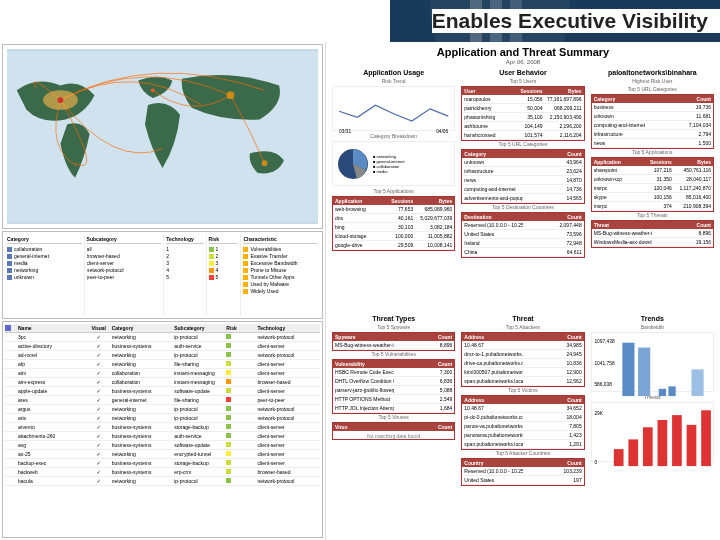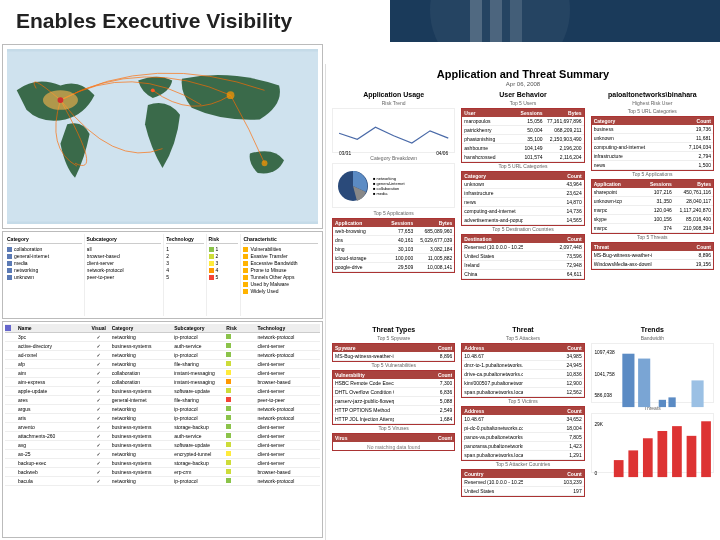--- a/index.html
+++ b/index.html
@@ -1,17 +1,17 @@
 <!DOCTYPE html>
 <html><head>
 <meta charset="utf-8">
 <style>
 * { margin: 0; padding: 0; box-sizing: border-box; }
 body { font-family: Arial, sans-serif; width: 720px; height: 540px; background: #fff; overflow: hidden; }
-.header { height: 42px; background: linear-gradient(90deg, #fff 55%, #1a3a5a 55%, #1a3a5a 100%); position: relative; display: flex; align-items: center; padding-left: 16px; border-bottom: 1px solid #fff; }
+.header { height: 42px; background: linear-gradient(90deg, #fff 55%, #1a3a5a 55%, #1a3a5a 100%); position: relative; display: flex; align-items: center; padding-left: 24px; border-bottom: 1px solid #fff; justify-content: flex-end; }
 .header-corner { position: absolute; right: 0; top: 0; width: 330px; height: 42px; background: #1a3a5a; overflow: hidden; }
 .header-corner::before { content: ""; position: absolute; width: 140px; height: 140px; border-radius: 50%; background: rgba(255,255,255,0.05); left: 40px; top: -60px; }
 .header-corner::after { content: ""; position: absolute; width: 12px; height: 42px; background: rgba(255,255,255,0.2); left: 80px; }
 .stripe1 { position:absolute; width:12px; height:42px; background:rgba(255,255,255,0.18); left:100px; }
 .stripe2 { position:absolute; width:12px; height:42px; background:rgba(255,255,255,0.14); left:120px; }
 .header-title { font-size: 21px; font-weight: bold; color: #222; z-index: 2; background: #fff; padding-right: 12px; }
 .content { display: flex; height: 498px; }
 .left { width: 325px; display: flex; flex-direction: column; gap: 2px; padding: 2px; }
 .map-panel { height: 185px; border: 1px solid #bbb; padding: 4px; position: relative; overflow: hidden; }
 .worldmap { width: 100%; height: 100%; background: #c5dbe8; position: relative; }
@@ -26,21 +26,21 @@
 .bottom-head { display: flex; background: #eee; font-weight: bold; border-bottom: 1px solid #ccc; padding: 1px 0; }
 .bottom-row { display: flex; border-bottom: 1px solid #eee; padding: 1px 0; align-items: center; }
 .bc1 { flex: 1.3; padding-left: 6px; }
 .bc1b { width: 6px; background: #66c; margin-right: 1px; }
 .bc2 { flex: 0.5; text-align: center; }
 .bc3 { flex: 1.2; }
 .bc4 { flex: 1; }
 .bc5 { flex: 0.6; }
 .bc5 .risk { width: 5px; height: 5px; display: inline-block; }
 .bc6 { flex: 1.2; }
-.right { flex: 1; border-left: 1px solid #ddd; padding: 4px 6px; display: flex; flex-direction: column; margin-top: 22px; }
+.right { flex: 1; border-left: 1px solid #ddd; padding: 4px 6px; display: flex; flex-direction: column; }
 .rpt-title { text-align: center; font-size: 11px; font-weight: bold; margin-bottom: 1px; }
 .rpt-date { text-align: center; font-size: 6px; color: #555; margin-bottom: 4px; }
 .rgrid { display: grid; grid-template-columns: 1fr 1fr 1fr; gap: 6px; flex: 1; }
 .rbox { display: flex; flex-direction: column; font-size: 5px; }
 .rbox-title { text-align: center; font-weight: bold; font-size: 7px; margin-bottom: 2px; }
 .rbox-sub { text-align: center; color: #666; margin-bottom: 2px; }
 .rtbl { border: 1px solid #a33; }
 .rtbl-h { display: flex; background: #a9433e; color: #fff; font-weight: bold; padding: 1px 2px; }
 .rtbl-r { display: flex; padding: 1px 2px; border-bottom: 1px solid #eee; }
 .rtbl-c { flex: 1; white-space: nowrap; overflow: hidden; }

